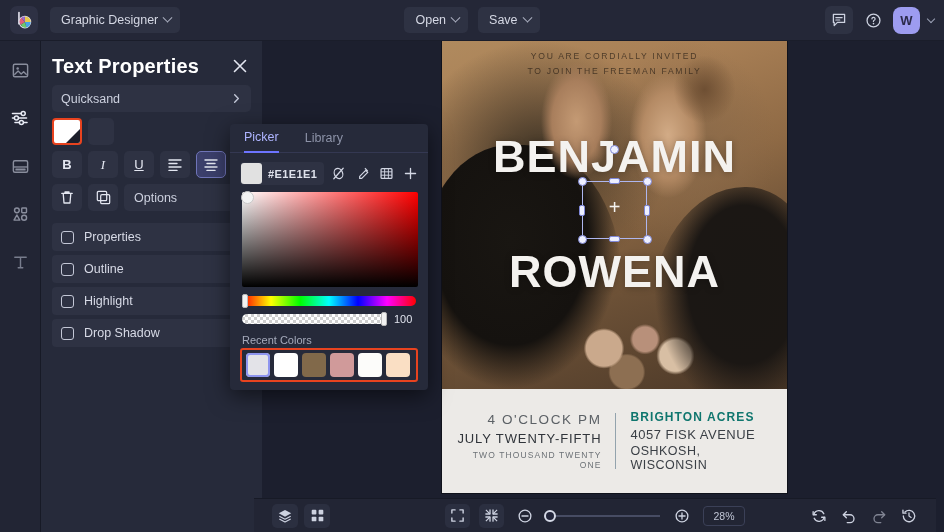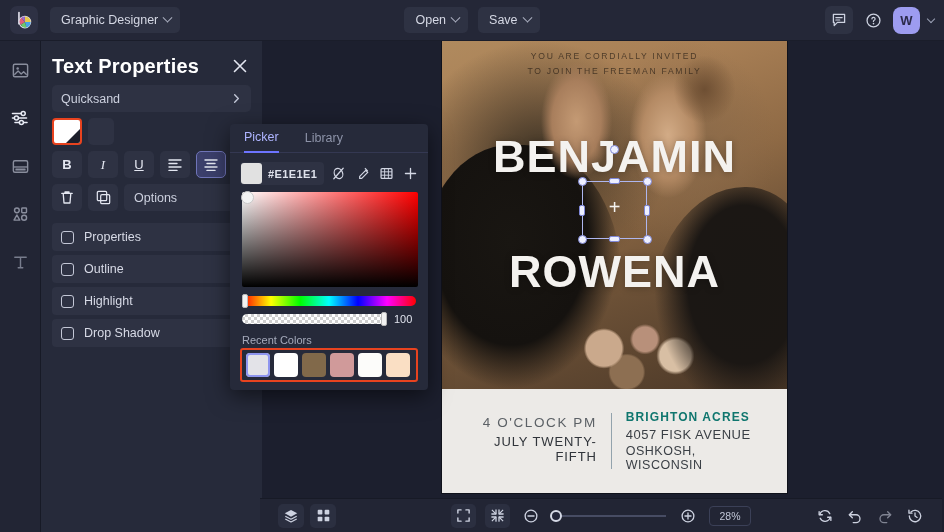--- a/index.html
+++ b/index.html
@@ -287,21 +287,21 @@
   .sel-line { position: absolute; background: #aeb6ef; }
   .hdl {
     position: absolute; width: 9px; height: 9px; border-radius: 50%;
     background: #eef0ff; border: 1.4px solid #7f87d8; cursor: pointer;
   }
   .hdl.sq { border-radius: 2px; width: 6px; height: 11px; }
   .hdl.sqh { border-radius: 2px; width: 11px; height: 6px; }
 
   
   .bottombar {
-    position: absolute; left: 260px; bottom: 0; width: 682px; height: 34px;
+    position: absolute; left: 254px; bottom: 0; width: 682px; height: 34px;
     background: #222534; border-top: 1px solid #171a26;
     display: flex; align-items: center; z-index: 25;
   }
   .bb-left { display: flex; gap: 6px; padding-left: 18px; }
   .bb-center {
     position: absolute; left: 0; right: 0; margin: 0 auto; width: 300px;
     display: flex; align-items: center; justify-content: center; gap: 9px;
   }
   .bb-right { margin-left: auto; display: flex; gap: 4px; padding-right: 14px; }
   .bb-btn {
@@ -598,20 +598,21 @@
         <span class="hdl sq" style="right:-3px;top:50%;margin-top:-5.5px"></span>
         <span class="hdl sqh" style="left:50%;margin-left:-5.5px;top:-3px"></span>
         <span class="hdl sqh" style="left:50%;margin-left:-5.5px;bottom:-3px"></span>
         <span class="hdl" style="left:50%;margin-left:-4.5px;top:-36px"></span>
       </div>
 
       <div class="footer-band">
         <div class="fcol left">
           <div class="f1">4 O'CLOCK PM</div>
           <div class="f2">JULY TWENTY-FIFTH</div>
+          <div class="f3">TWO THOUSAND TWENTY ONE</div>
         </div>
         <div class="fdiv"></div>
         <div class="fcol right">
           <div class="r1">BRIGHTON ACRES</div>
           <div class="r2">4057 FISK AVENUE</div>
           <div class="r3">OSHKOSH, WISCONSIN</div>
         </div>
       </div>
     </div>
   </div>

